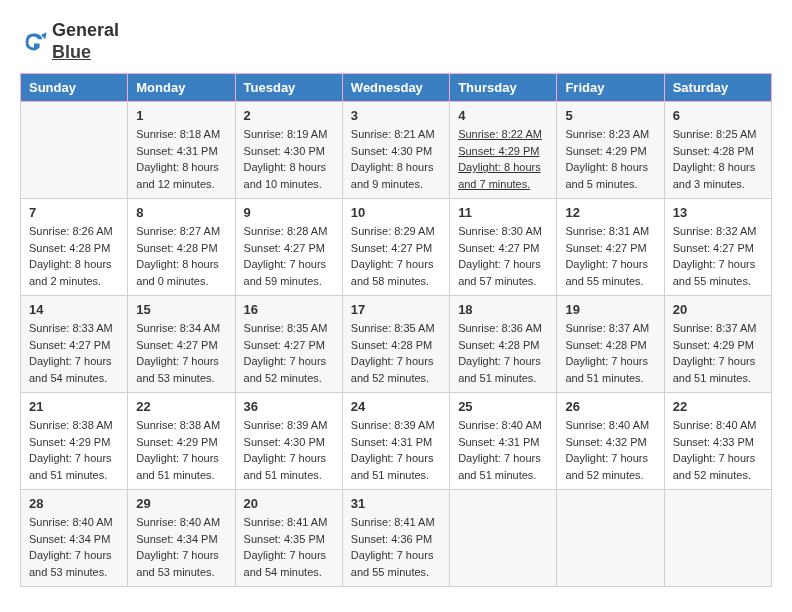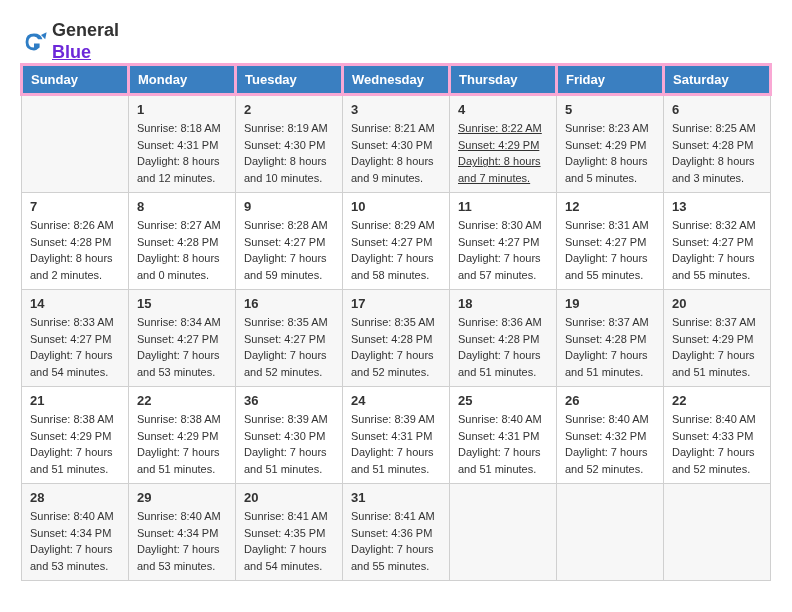--- a/index.html
+++ b/index.html
@@ -7,34 +7,35 @@
       font-family: Arial, sans-serif;
       background: #fff;
       width: 792px;
       min-height: 612px;
       padding: 20px;
     }
     .header {
       display: flex;
       justify-content: space-between;
       align-items: flex-end;
+      margin-bottom: 10px;
     }
     .logo {
       display: flex;
       align-items: center;
       gap: 4px;
     }
     .logo-text {
       font-size: 18px;
       font-weight: bold;
       color: #333;
       line-height: 1.2;
     }
     .logo-text span {
-      color: #6d28d9;
+      color: #404040;
       text-decoration: underline;
     }
     .logo-icon {
       width: 28px;
       height: 28px;
     }
     .title-block {
       text-align: right;
     }
     .month-title {
@@ -51,21 +52,21 @@
       border-collapse: collapse;
       table-layout: fixed;
     }
     thead tr th {
       background-color: #3a7fc1;
       color: #fff;
       text-align: left;
       padding: 6px 8px;
       font-size: 13px;
       font-weight: bold;
-      border: 3px solid #f9a8d4;
+      border: 1px solid #f9a8d4;
     }
     tbody tr td {
       vertical-align: top;
       padding: 6px 8px;
       border: 1px solid #d0d0d0;
       font-size: 11px;
       color: #333;
       height: 90px;
     }
     tbody tr:nth-child(odd) td {

